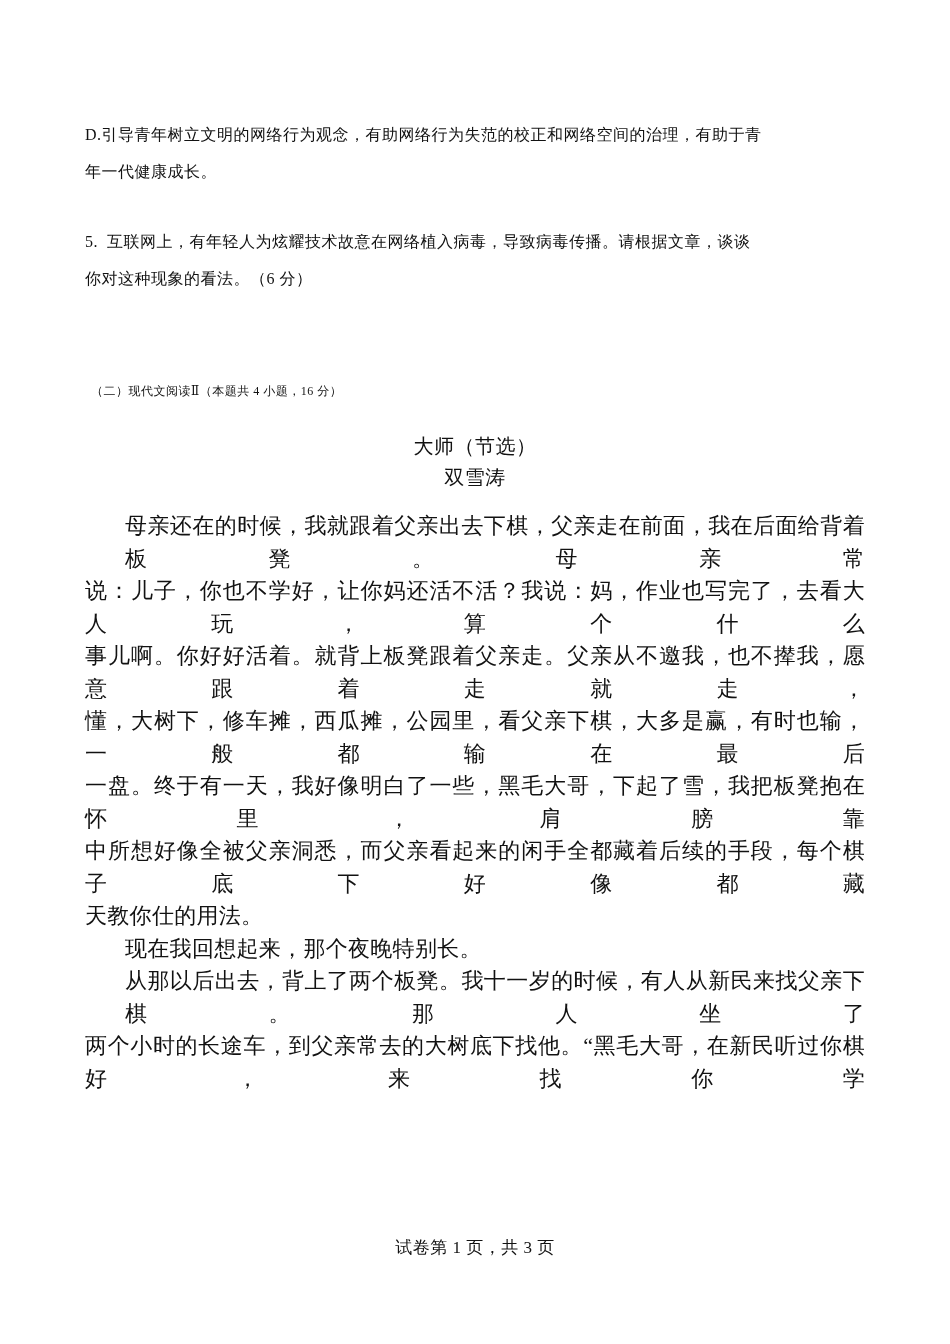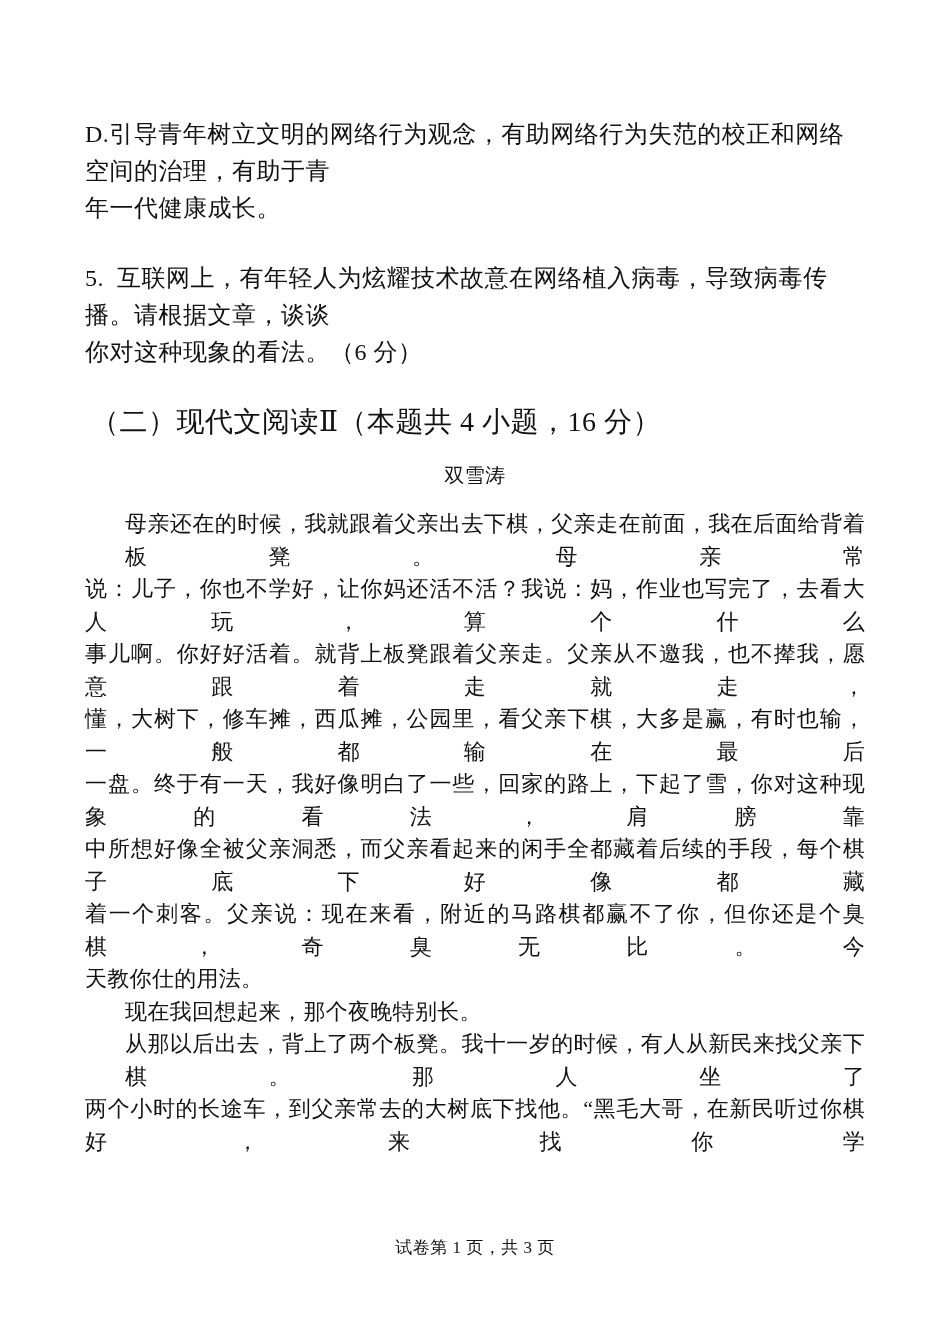--- a/index.html
+++ b/index.html
@@ -18,41 +18,41 @@
     background: #ffffff;
   }
   .content {
     position: absolute;
     left: 85px;
     top: 116px;
     width: 780px;
   }
   
   .qline {
-    font-size: 24px;
+    font-size: 16px;
     line-height: 37px;
     white-space: pre-wrap;
     letter-spacing: 0.5px;
   }
   .gap-block { height: 33px; }
   .gap-small { height: 32px; }
   .section-heading {
-    font-size: 28px;
+    font-size: 12px;
     line-height: 37px;
     white-space: pre-wrap;
     padding-left: 6px;
     letter-spacing: 0.5px;
+    margin-top: 44px;
   }
   
   .passage-title, .passage-author {
     text-align: center;
     font-size: 20px;
     line-height: 31px;
     letter-spacing: 0.5px;
-    margin-top: 20px;
   }
   .passage-title { margin-top: 21px; }
   .passage-body { margin-top: 17px; }
   .pline {
     font-size: 22px;
     line-height: 32.5px;
     letter-spacing: 0.3px;
   }
   .pline.full {
     text-align: justify;
@@ -81,30 +81,30 @@
 
     <div class="gap-block"></div>
 
     <div class="qline">5.  互联网上，有年轻人为炫耀技术故意在网络植入病毒，导致病毒传播。请根据文章，谈谈</div>
     <div class="qline">你对这种现象的看法。（6 分）</div>
 
     <div class="gap-small"></div>
 
     <div class="section-heading">（二）现代文阅读Ⅱ（本题共 4 小题，16 分）</div>
 
+    <div class="passage-title">大师（节选）</div>
     <div class="passage-author">双雪涛</div>
 
     <div class="passage-body">
         <div class="pline full ind">母亲还在的时候，我就跟着父亲出去下棋，父亲走在前面，我在后面给背着板凳。母亲常</div>
         <div class="pline full">说：儿子，你也不学好，让你妈还活不活？我说：妈，作业也写完了，去看大人玩，算个什么</div>
         <div class="pline full">事儿啊。你好好活着。就背上板凳跟着父亲走。父亲从不邀我，也不撵我，愿意跟着走就走，</div>
         <div class="pline full">懂，大树下，修车摊，西瓜摊，公园里，看父亲下棋，大多是赢，有时也输，一般都输在最后</div>
-        <div class="pline full">一盘。终于有一天，我好像明白了一些，回家的路上，下起了雪，你对这种现象的看法，肩膀靠</div>
+        <div class="pline full">一盘。终于有一天，我好像明白了一些，黑毛大哥，下起了雪，我把板凳抱在怀里，肩膀靠</div>
         <div class="pline full">中所想好像全被父亲洞悉，而父亲看起来的闲手全都藏着后续的手段，每个棋子底下好像都藏</div>
-        <div class="pline full">着一个刺客。父亲说：现在来看，附近的马路棋都赢不了你，但你还是个臭棋，奇臭无比。今</div>
         <div class="pline">天教你仕的用法。</div>
         <div class="pline ind">现在我回想起来，那个夜晚特别长。</div>
         <div class="pline full ind">从那以后出去，背上了两个板凳。我十一岁的时候，有人从新民来找父亲下棋。那人坐了</div>
         <div class="pline full">两个小时的长途车，到父亲常去的大树底下找他。“黑毛大哥，在新民听过你棋好，来找你学</div>
       </div>
 
   </div>
 
   <div class="page-footer">试卷第 1 页，共 3 页</div>
 </div>

